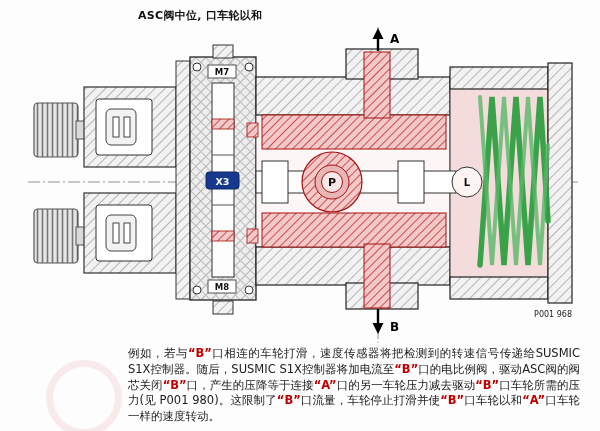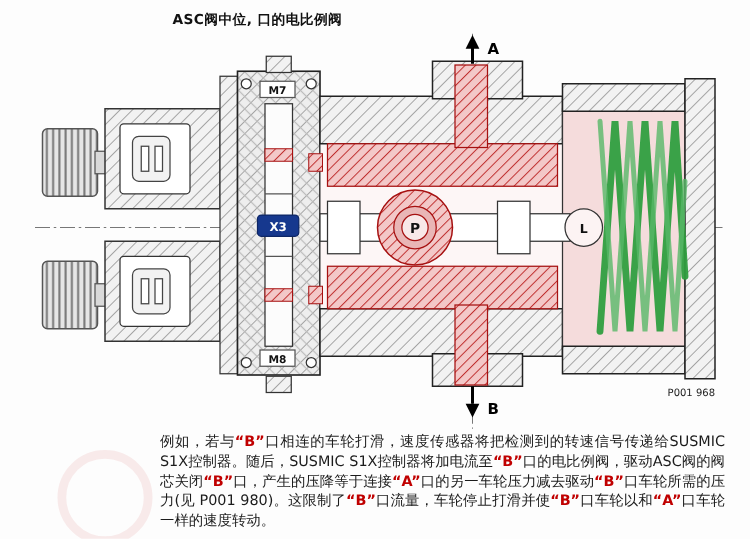--- a/index.html
+++ b/index.html
@@ -28,21 +28,21 @@
   .t-p{font-size:11px;font-weight:bold;fill:#111;text-anchor:middle;}
   .t-l{font-size:10px;font-weight:bold;fill:#111;text-anchor:middle;}
   .t-small{font-size:8.5px;font-weight:600;fill:#111;text-anchor:middle;}
   .t-badge{font-size:9.5px;font-weight:bold;fill:#fff;text-anchor:middle;}
   .t-fig{font-size:8px;fill:#222;text-anchor:end;}
   .cl{stroke:#777;stroke-width:.8;stroke-dasharray:12 3 2 3;fill:none;}
 </style>
 </head>
 <body>
 
-<div class="title">ASC阀中位, 口的电比例阀</div>
+<div class="title">ASC阀中位, 口车轮以和</div>
 
 <div class="diagram">
 <svg viewBox="0 0 600 320" width="600" height="320">
   <defs>
     <pattern id="hatch" width="7" height="7" patternUnits="userSpaceOnUse" patternTransform="rotate(45)">
       <rect width="7" height="7" fill="#f2f2f2"></rect>
       <line x1="0" y1="0" x2="0" y2="7" stroke="#9a9a9a" stroke-width="1.4"></line>
     </pattern>
     <pattern id="cross" width="7" height="7" patternUnits="userSpaceOnUse" patternTransform="rotate(45)">
       <rect width="7" height="7" fill="#eeeeee"></rect>

